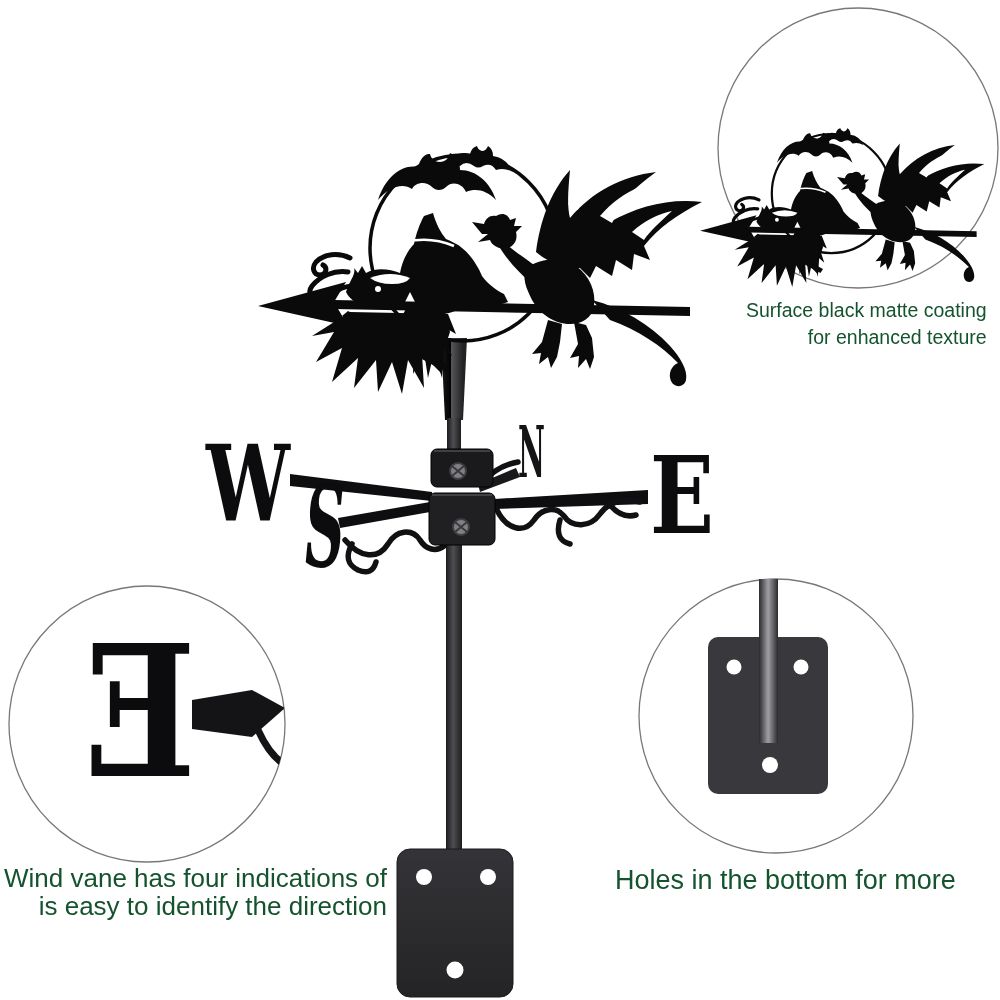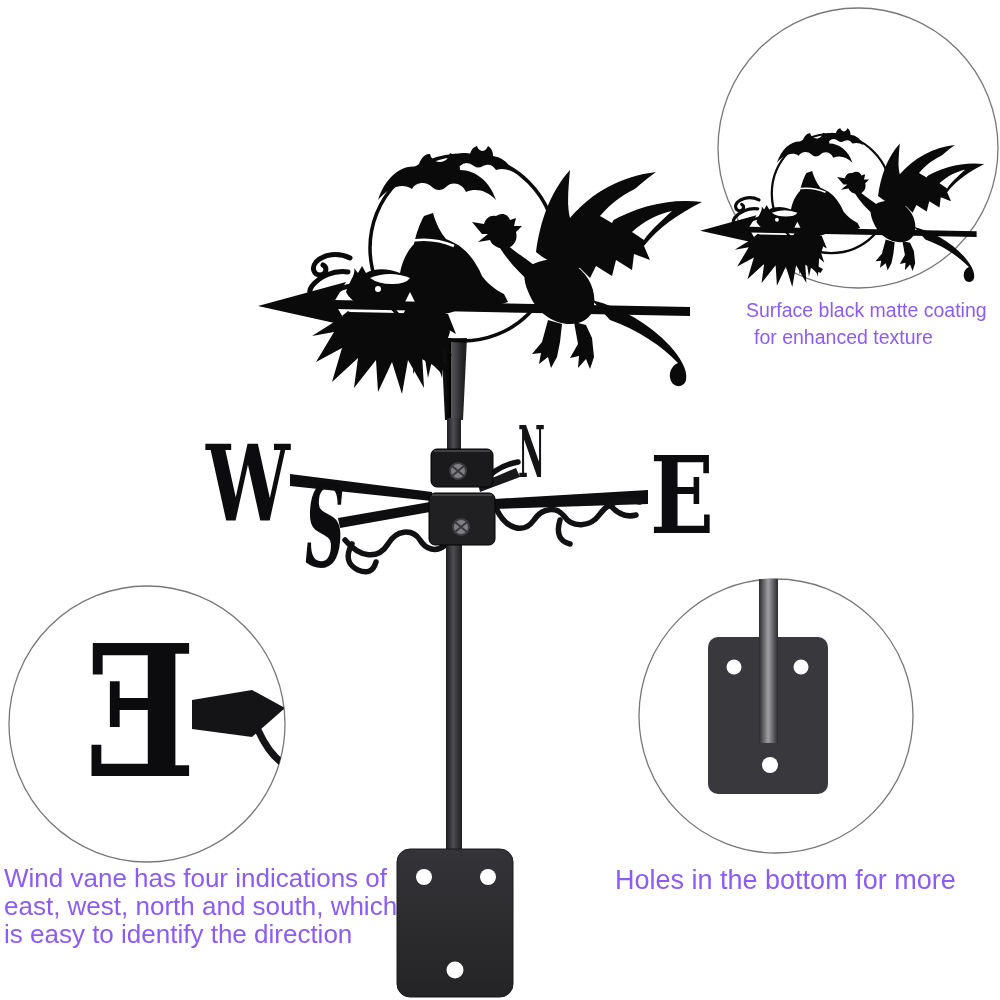--- a/index.html
+++ b/index.html
@@ -7,21 +7,21 @@
           font-family:"Liberation Sans",sans-serif;}
   svg{position:absolute;left:0;top:0;}
   .sil{fill:#0a0a0a;}
   .sil-stroke{stroke:#0a0a0a;fill:none;stroke-linecap:round;}
   .white-cut{fill:#ffffff;}
   .dir-letter{font-family:"DejaVu Serif","Liberation Serif",serif;font-weight:bold;fill:#0c0c0e;}
   .dir-letter-n{font-family:"DejaVu Serif","Liberation Serif",serif;font-weight:bold;fill:#141416;}
   .dir-letter-s{font-family:"DejaVu Serif","Liberation Serif",serif;font-weight:bold;font-style:italic;fill:#0c0c0e;}
   .callout-circle{fill:#ffffff;stroke:#787878;stroke-width:1.3;}
   .scroll{stroke:#111113;stroke-width:5.5;fill:none;stroke-linecap:round;}
-  .caption{position:absolute;color:#8b5cf6;}
+  .caption{position:absolute;color:#14532d;text-align:right;}
   .cap-coating{left:746px;top:297px;font-size:19.5px;line-height:27px;}
   .cap-coating .l2{padding-left:8px;}
   .cap-directions{left:4px;top:864px;font-size:26px;line-height:28px;}
   .cap-mounting{left:615px;top:866px;font-size:27px;line-height:28px;}
   .cap-mounting .l2{padding-left:10px;}
 </style>
 </head>
 <body>
 
 <div class="canvas">
@@ -176,21 +176,20 @@
   </g>
 </svg>
 
 <div class="caption cap-coating">
   <div class="l1">Surface black matte coating</div>
   <div class="l2">for enhanced texture</div>
 </div>
 
 <div class="caption cap-directions">
   <div>Wind vane has four indications of</div>
-  <div>east, west, north and south, which</div>
   <div>is easy to identify the direction</div>
 </div>
 
 <div class="caption cap-mounting">
   <div class="l1">Holes in the bottom for more</div>
 </div>
 
 </div>
 
 </body></html>

